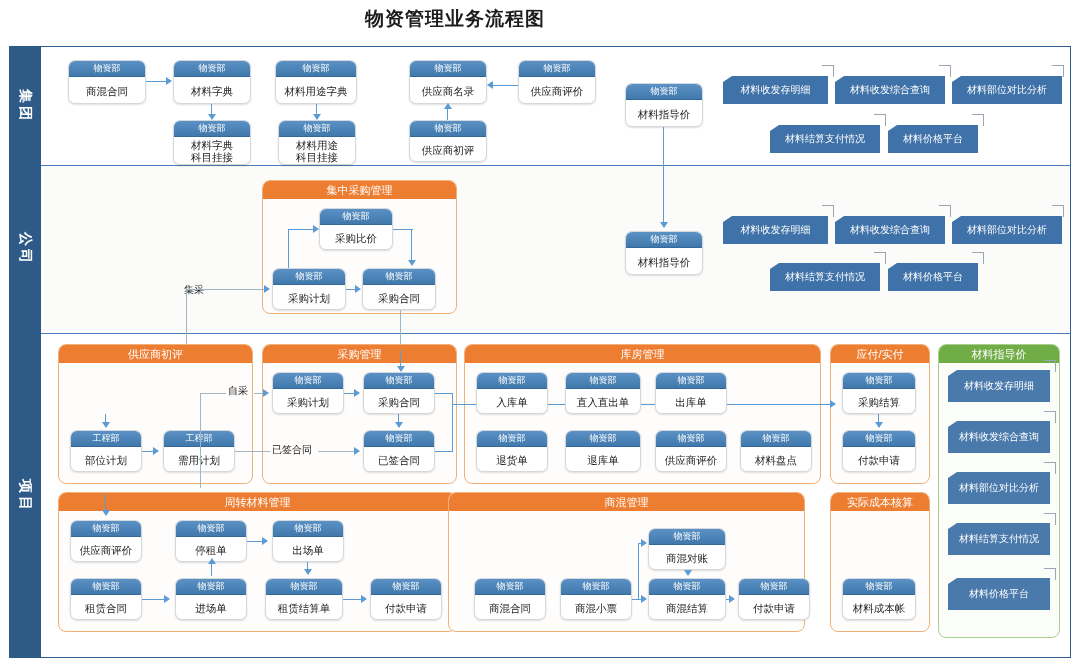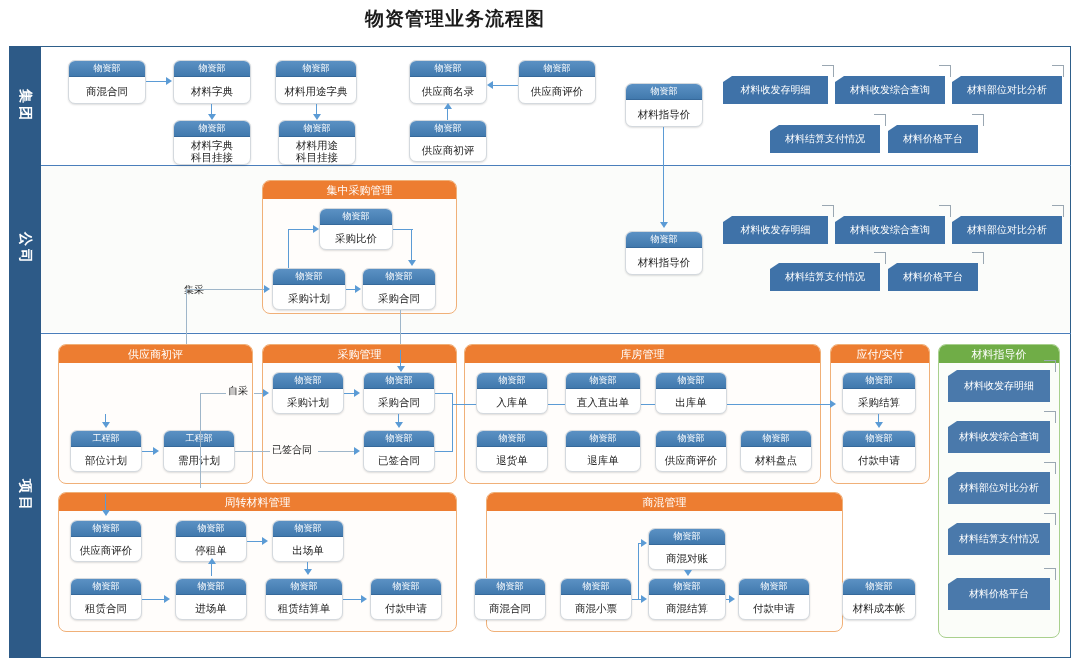--- a/index.html
+++ b/index.html
@@ -225,22 +225,25 @@
   </div>
   <div class="panel" style="left:830px;top:344px;width:100px;height:140px;">
     <div class="ph">应付/实付</div>
   </div>
   <div class="panel green" style="left:938px;top:344px;width:122px;height:294px;">
     <div class="ph">材料指导价</div>
   </div>
   <div class="panel" style="left:58px;top:492px;width:399px;height:140px;">
     <div class="ph">周转材料管理</div>
   </div>
-  <div class="panel" style="left:486px;top:492px;width:357px;height:140px;">
+  <div class="panel" style="left:448px;top:492px;width:357px;height:140px;">
     <div class="ph">商混管理</div>
+  </div>
+  <div class="panel" style="left:830px;top:492px;width:100px;height:140px;">
+    <div class="ph">实际成本核算</div>
   </div>
 
   <div class="node" style="left:70px;top:430px;width:72px;height:42px;">
     <div class="hd">工程部</div>
     <div class="bd">部位计划</div>
   </div>
   <div class="node" style="left:163px;top:430px;width:72px;height:42px;">
     <div class="hd">工程部</div>
     <div class="bd">需用计划</div>
   </div>

